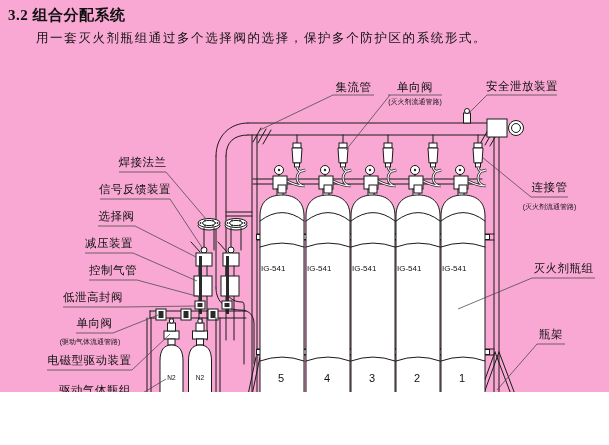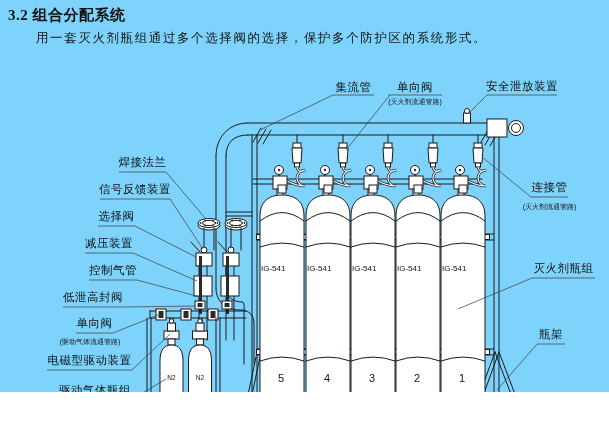--- a/index.html
+++ b/index.html
@@ -1,16 +1,16 @@
 <!DOCTYPE html>
 <html><head>
 <meta charset="utf-8">
 <style>
   html,body{margin:0;padding:0;background:#fff;}
-  #page{position:relative;width:609px;height:392px;background:#7dd3fc;overflow:hidden;}
+  #page{position:relative;width:609px;height:392px;background:#f9a8d4;overflow:hidden;}
   svg{position:absolute;left:0;top:0;}
   .st{stroke:#1a1a1a;fill:none;stroke-width:1;stroke-linecap:round;}
   .stw{stroke:#1a1a1a;fill:#fff;stroke-width:1;}
   .fd{fill:#2a2a2a;stroke:none;}
   .hose{stroke:#2a2a2a;stroke-width:2.6;fill:none;}
   .hosein{stroke:#fff;stroke-width:1.1;fill:none;}
   .leader{stroke:#444;stroke-width:.75;fill:none;}
   text{font-family:"Liberation Sans",sans-serif;fill:#111;}
   .lbl{font-size:11.5px;letter-spacing:.5px;text-anchor:middle;}
   .sub{font-size:7px;letter-spacing:0;text-anchor:middle;}

